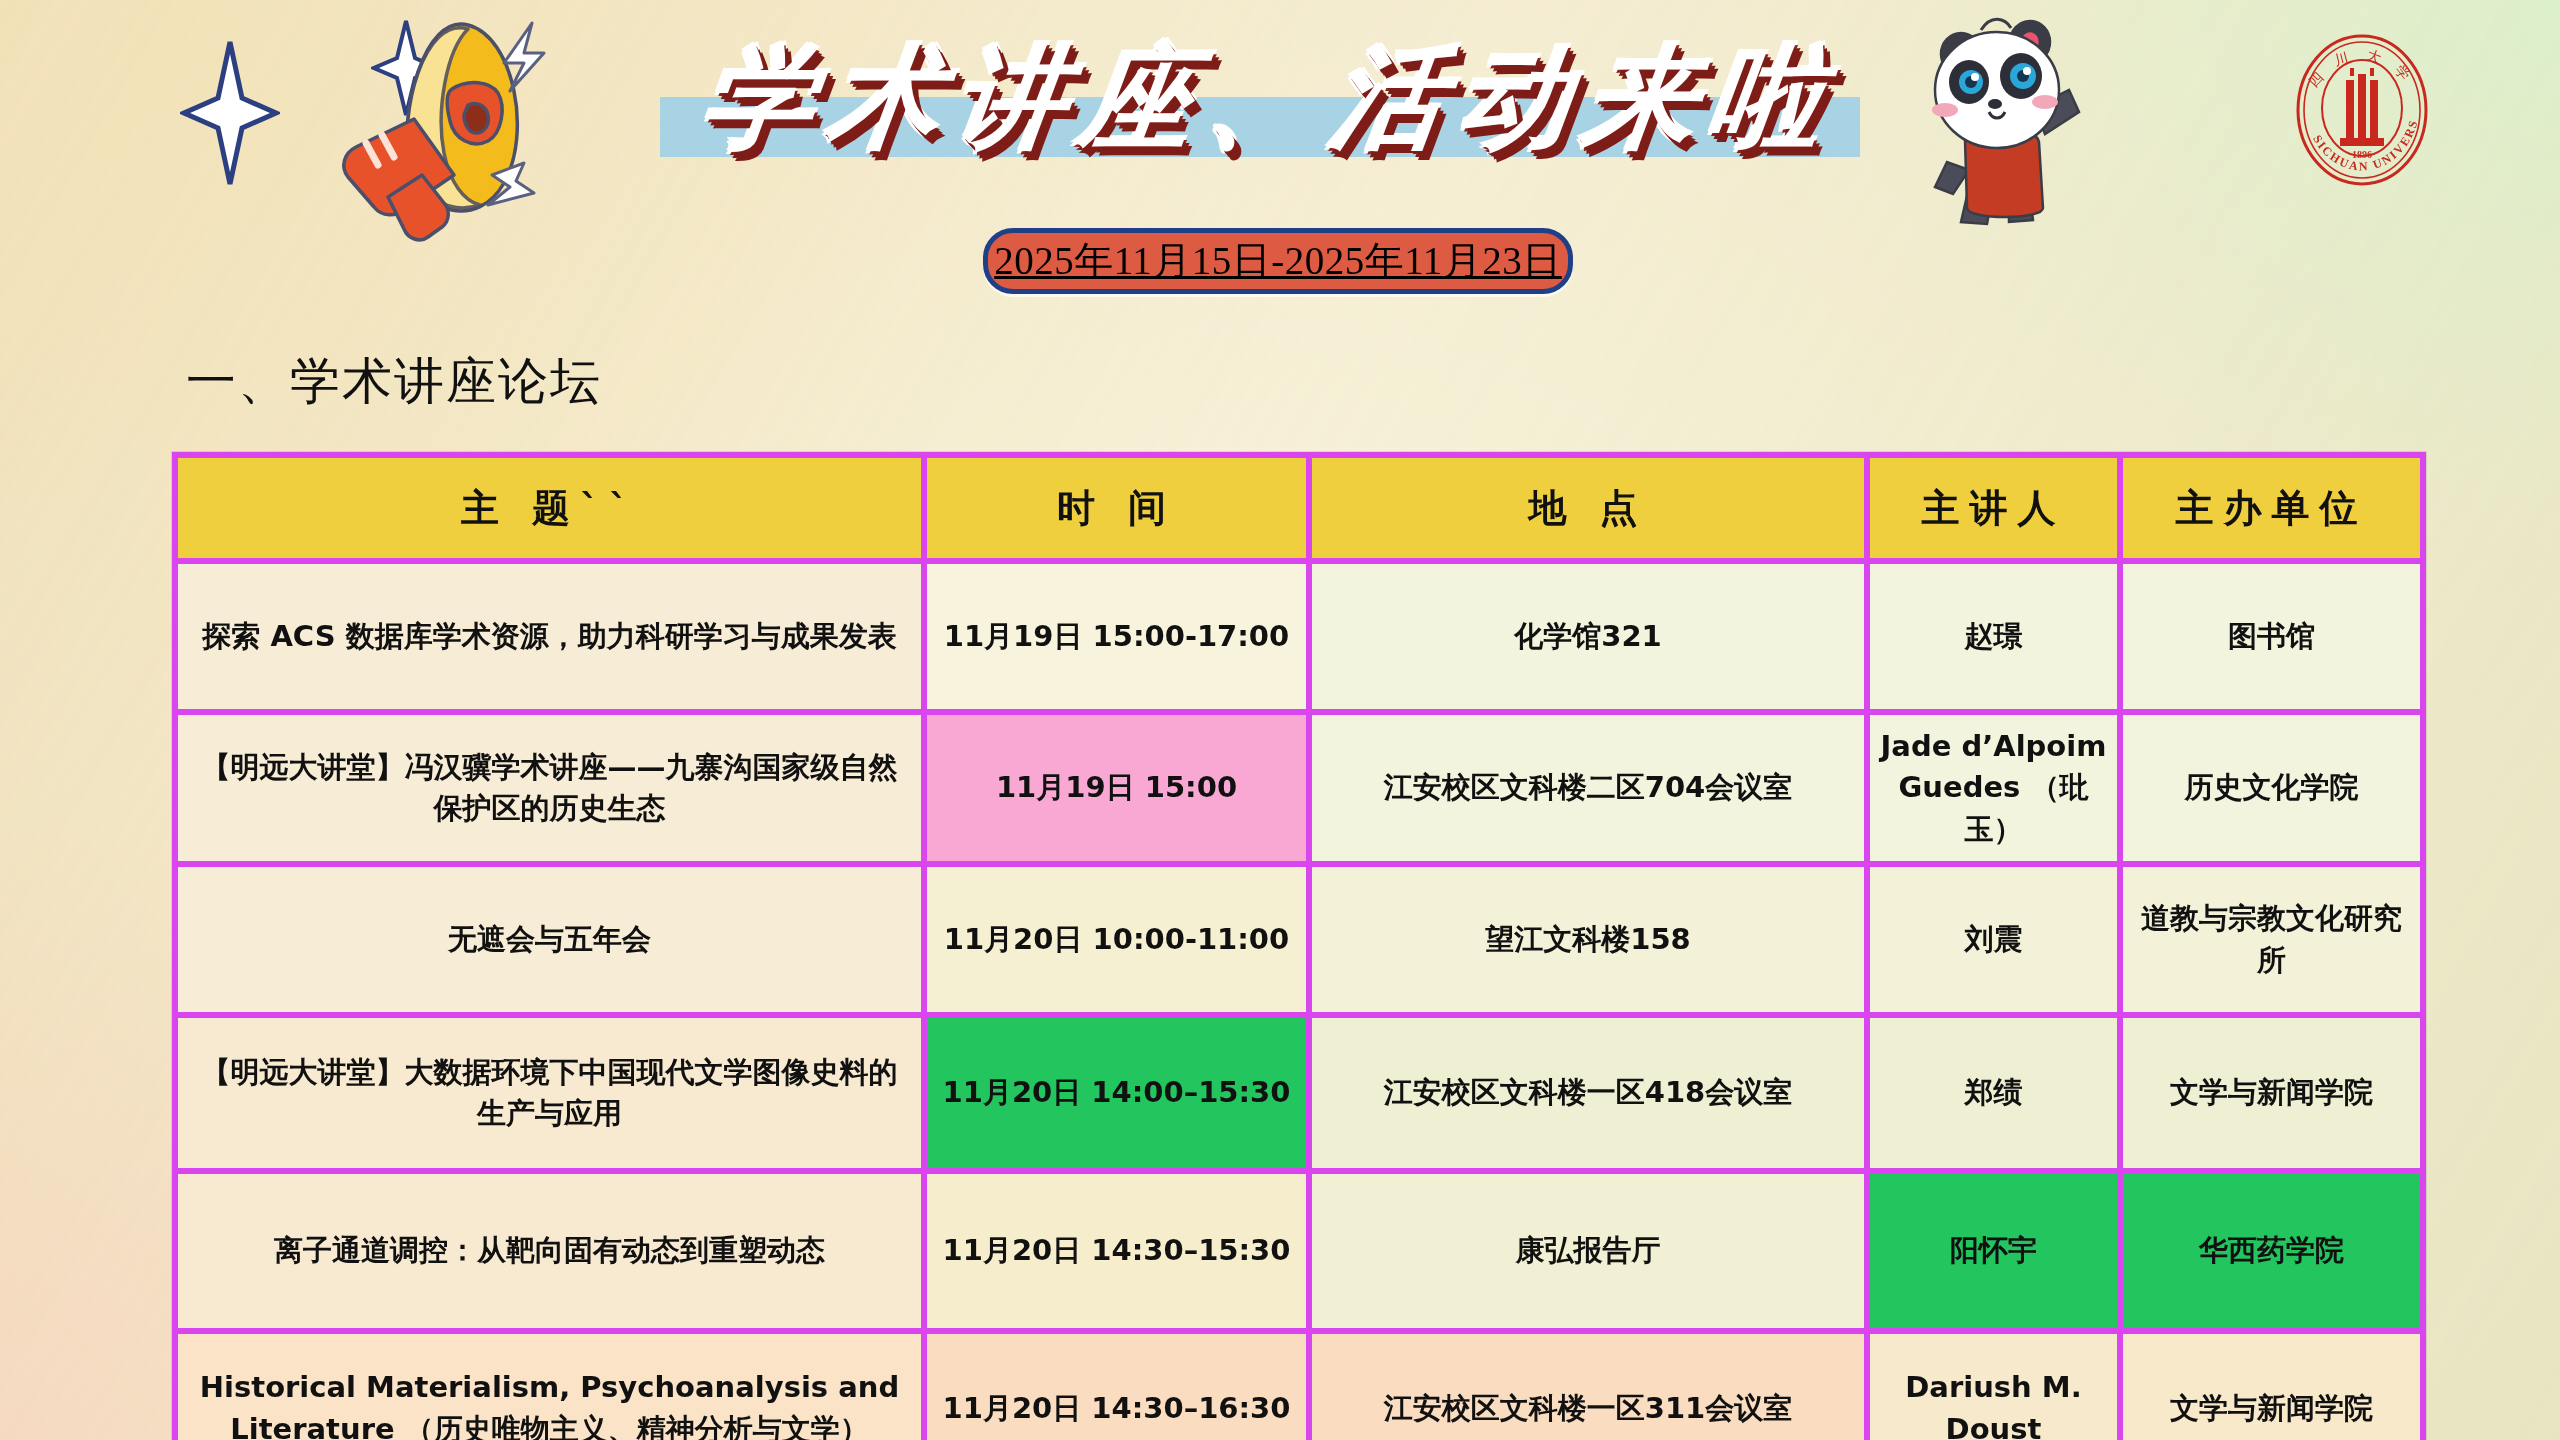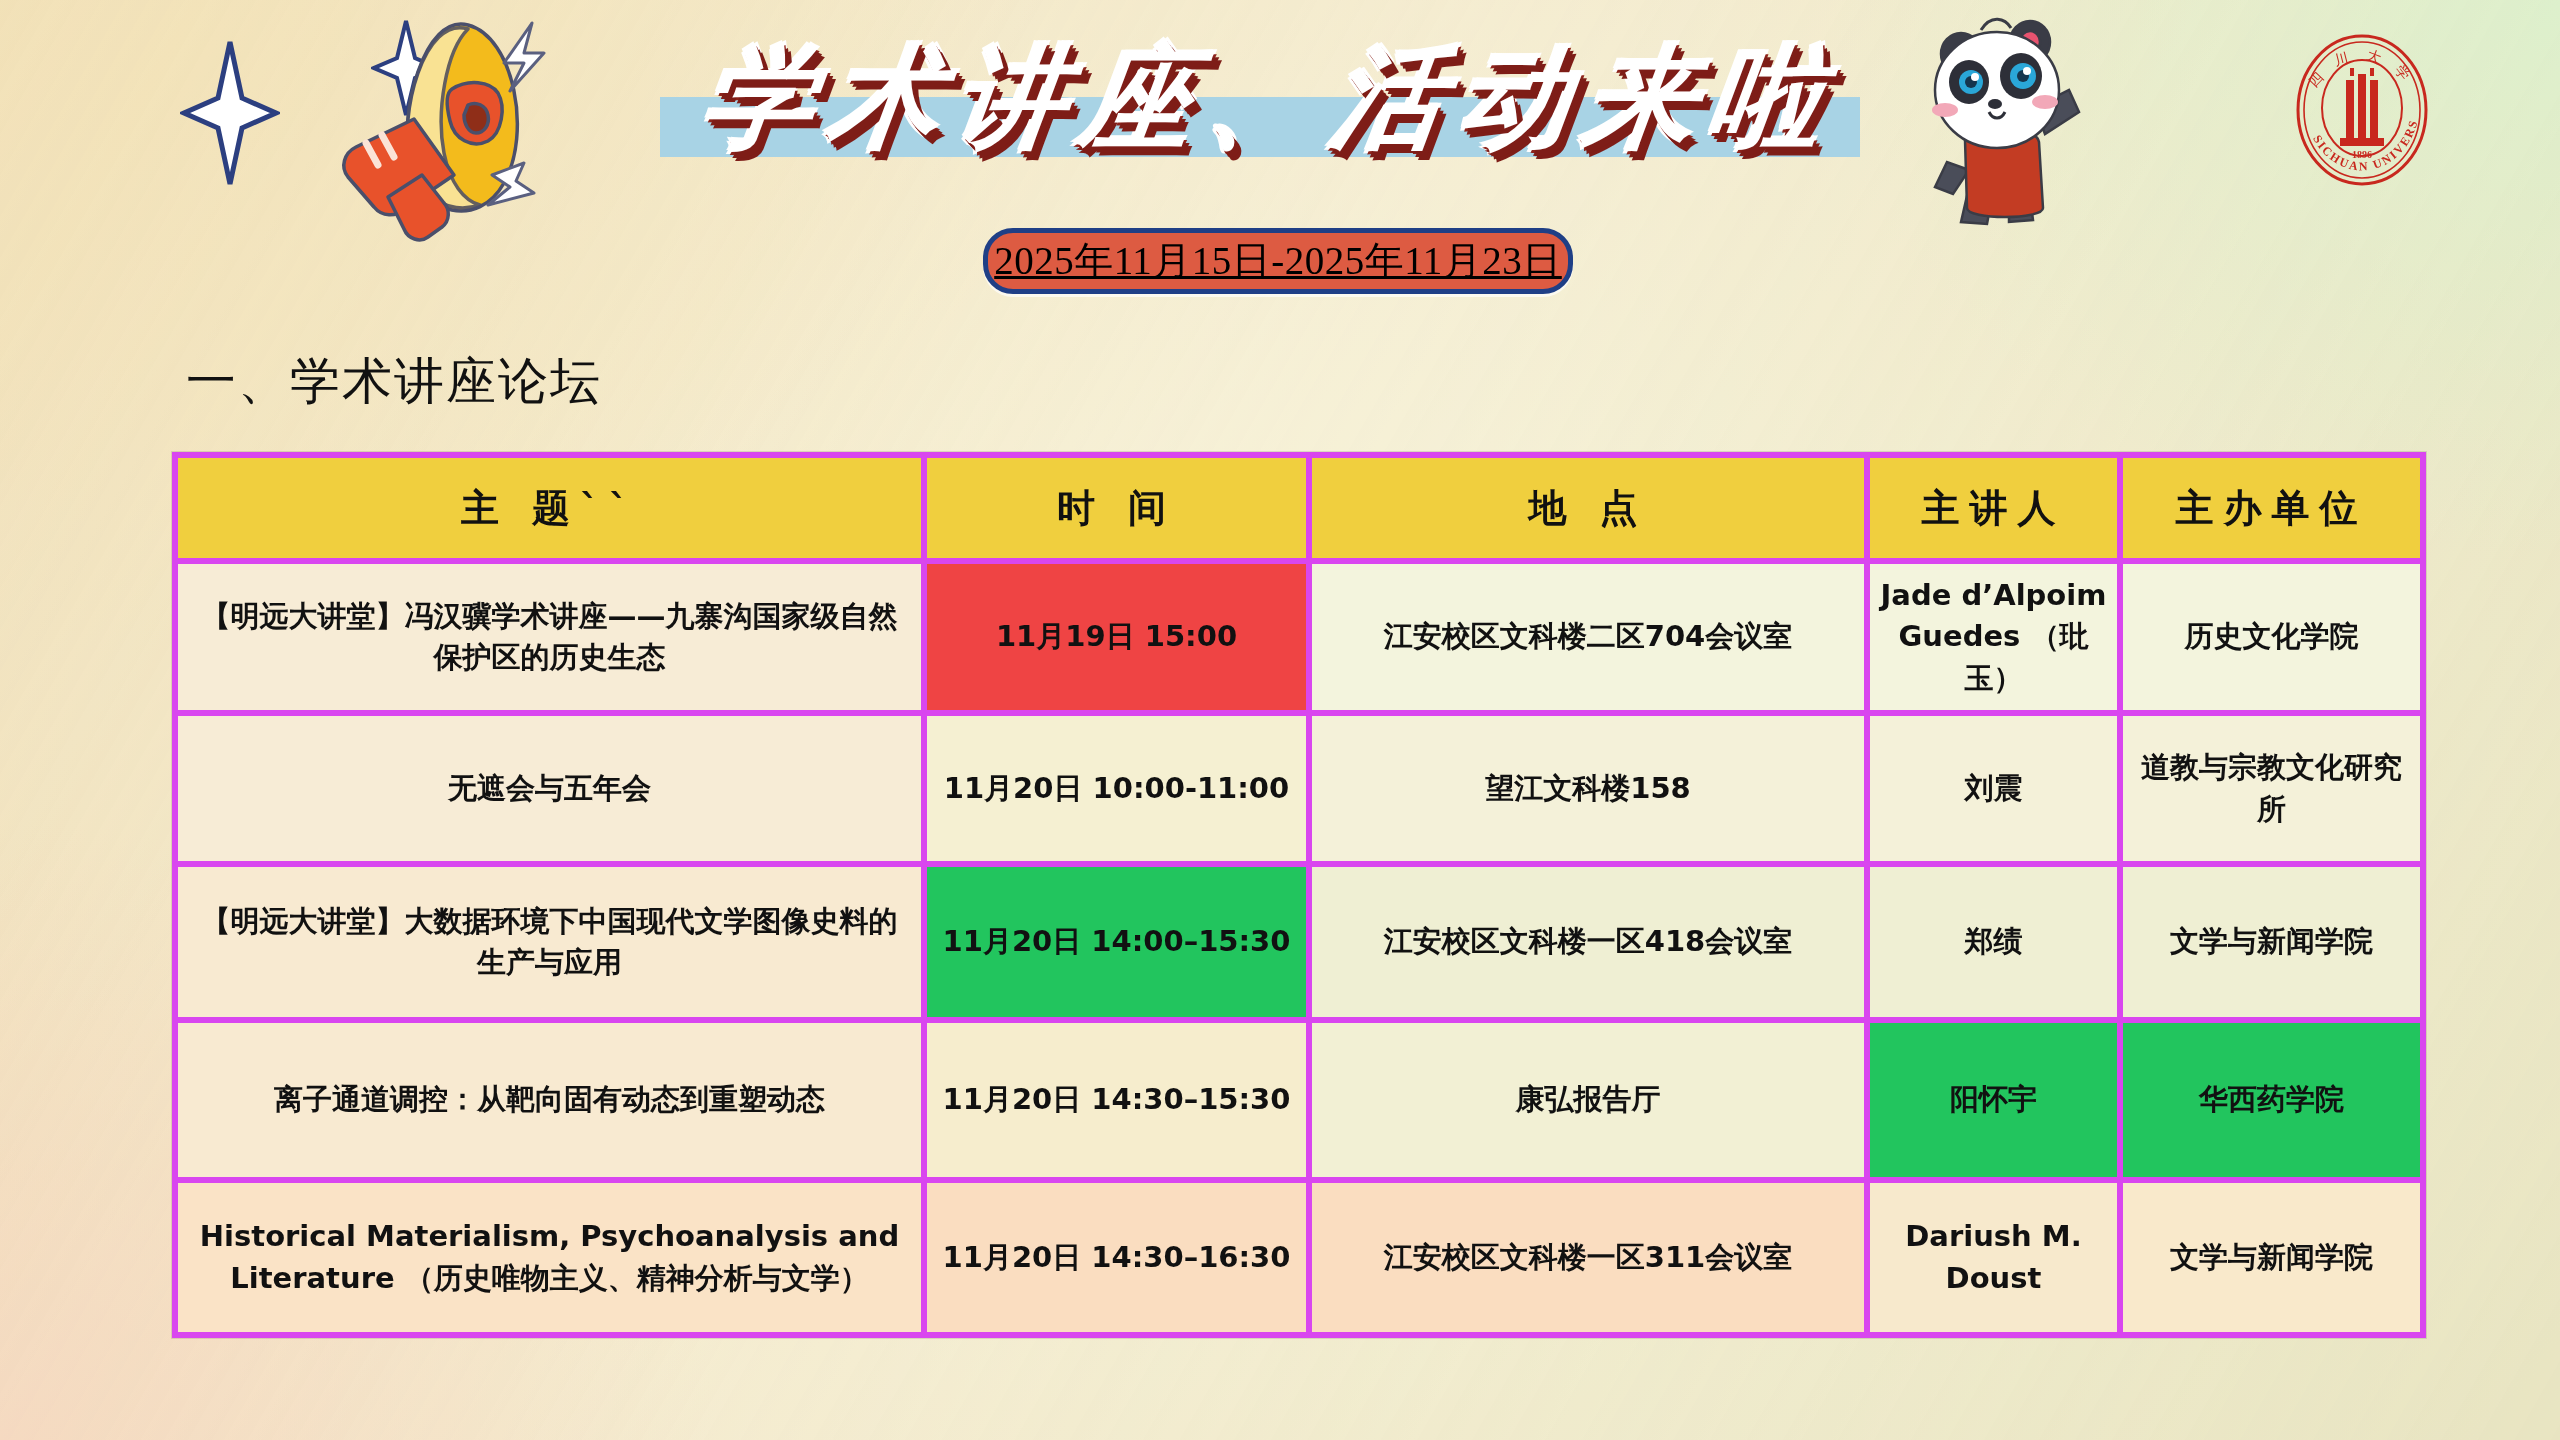--- a/index.html
+++ b/index.html
@@ -65,21 +65,21 @@
   #schedule-table th{background:#f0cf3e;height:88px;font-size:38px;font-weight:700;letter-spacing:10px;
       font-family:"DejaVu Sans","Liberation Sans",sans-serif;}
   #schedule-table td{font-size:29px;font-weight:700;line-height:1.42;
       font-family:"DejaVu Sans","Liberation Sans",sans-serif;}
   col.c0{width:749px;} col.c1{width:385px;} col.c2{width:558px;}
   col.c3{width:253px;} col.c4{width:303px;}
   tr.r0 td{height:133px;} tr.r1 td{height:134px;} tr.r2 td{height:133px;}
   tr.r3 td{height:138px;} tr.r4 td{height:142px;} tr.r5 td{height:137px;}
   
   .t-a{background:#f7ecd6;} .t-b{background:#f7f3dd;} .t-c{background:#f3f4dd;}
-  .t-d{background:#ef4444;} .t-e{background:#f5f0d2;} .t-f{background:#f4f1d9;}
+  .t-d{background:#f9a8d4;} .t-e{background:#f5f0d2;} .t-f{background:#f4f1d9;}
   .t-g{background:#f8ead1;} .t-h{background:#f2f0d4;} .t-i{background:#22c55e;}
   .t-j{background:#fae3c6;} .t-k{background:#f6edcd;} .t-l{background:#faddc0;}
   .t-m{background:#f7e9cc;} .t-n{background:#efefd3;} .t-o{background:#f9e9cb;}
   .topic{text-align:center;}
   .lat{font-family:"DejaVu Sans","Liberation Sans",sans-serif;}
 </style>
 </head>
 <body>
 
 <div id="bg"></div>
@@ -187,20 +187,27 @@
   <thead>
     <tr>
       <th>主 题``</th>
       <th>时  间</th>
       <th>地  点</th>
       <th>主讲人</th>
       <th>主办单位</th>
     </tr>
   </thead>
   <tbody>
+    <tr class="r0">
+      <td class="topic t-a">探索 ACS 数据库学术资源，助力科研学习与成果发表</td>
+      <td class="t-b">11月19日 15:00-17:00</td>
+      <td class="t-c">化学馆321</td>
+      <td class="t-c">赵璟</td>
+      <td class="t-c">图书馆</td>
+    </tr>
     <tr class="r1">
       <td class="topic t-a">【明远大讲堂】冯汉骥学术讲座——九寨沟国家级自然保护区的历史生态</td>
       <td class="t-d">11月19日 15:00</td>
       <td class="t-c">江安校区文科楼二区704会议室</td>
       <td class="lat t-c">Jade d’Alpoim Guedes （玭玉）</td>
       <td class="t-c">历史文化学院</td>
     </tr>
     <tr class="r2">
       <td class="topic t-a">无遮会与五年会</td>
       <td class="t-e">11月20日 10:00-11:00</td>

